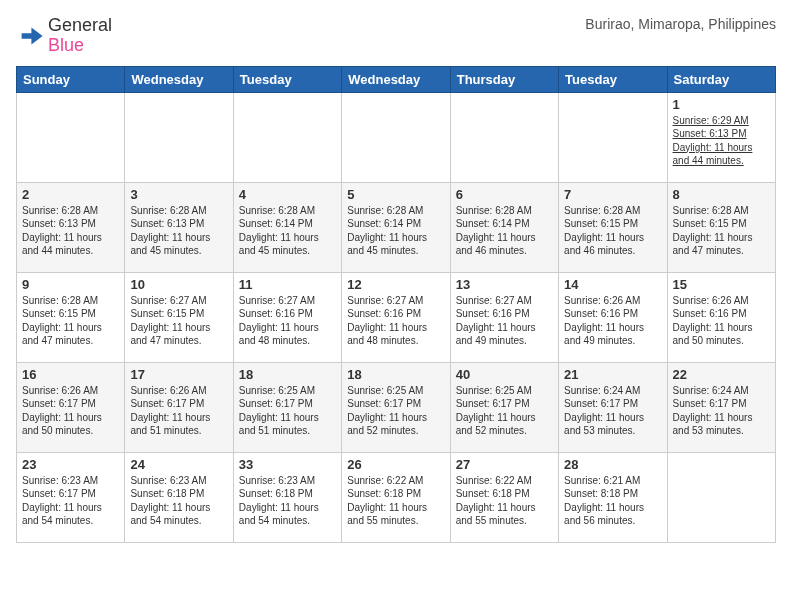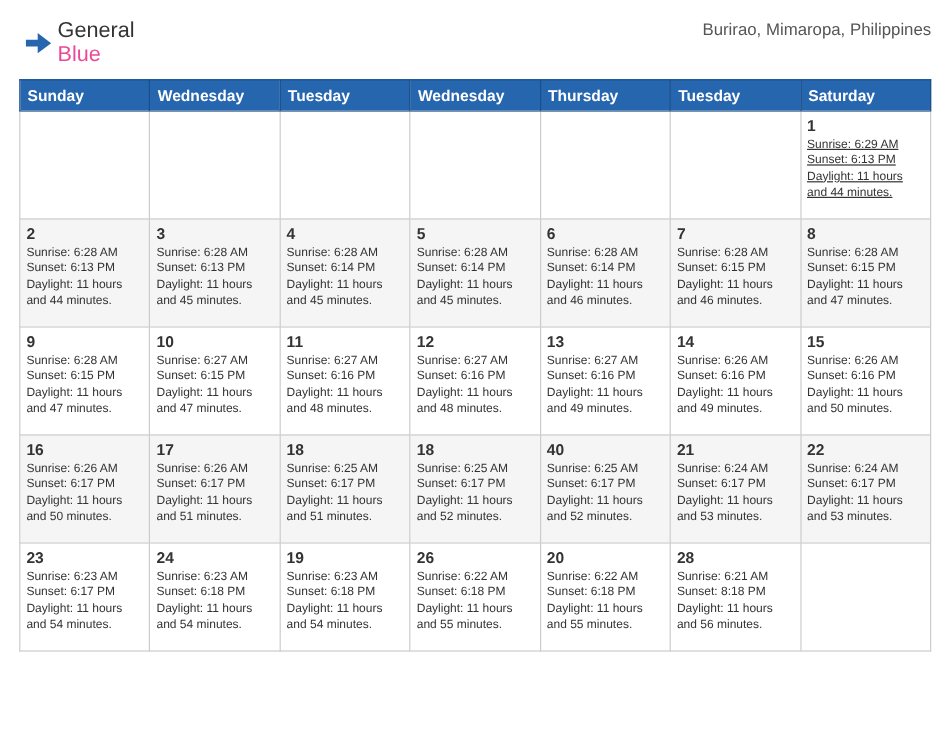--- a/index.html
+++ b/index.html
@@ -295,35 +295,35 @@
 and 54 minutes.</div>
         </td>
         <td>
           <span class="day-number">24</span>
           <div class="day-info" style="white-space: pre-line;">Sunrise: 6:23 AM
 Sunset: 6:18 PM
 Daylight: 11 hours
 and 54 minutes.</div>
         </td>
         <td>
-          <span class="day-number">19</span>
+          <span class="day-number">33</span>
           <div class="day-info" style="white-space: pre-line;">Sunrise: 6:23 AM
 Sunset: 6:18 PM
 Daylight: 11 hours
 and 54 minutes.</div>
         </td>
         <td>
           <span class="day-number">26</span>
           <div class="day-info" style="white-space: pre-line;">Sunrise: 6:22 AM
 Sunset: 6:18 PM
 Daylight: 11 hours
 and 55 minutes.</div>
         </td>
         <td>
-          <span class="day-number">20</span>
+          <span class="day-number">27</span>
           <div class="day-info" style="white-space: pre-line;">Sunrise: 6:22 AM
 Sunset: 6:18 PM
 Daylight: 11 hours
 and 55 minutes.</div>
         </td>
         <td>
           <span class="day-number">28</span>
           <div class="day-info" style="white-space: pre-line;">Sunrise: 6:21 AM
 Sunset: 8:18 PM
 Daylight: 11 hours

